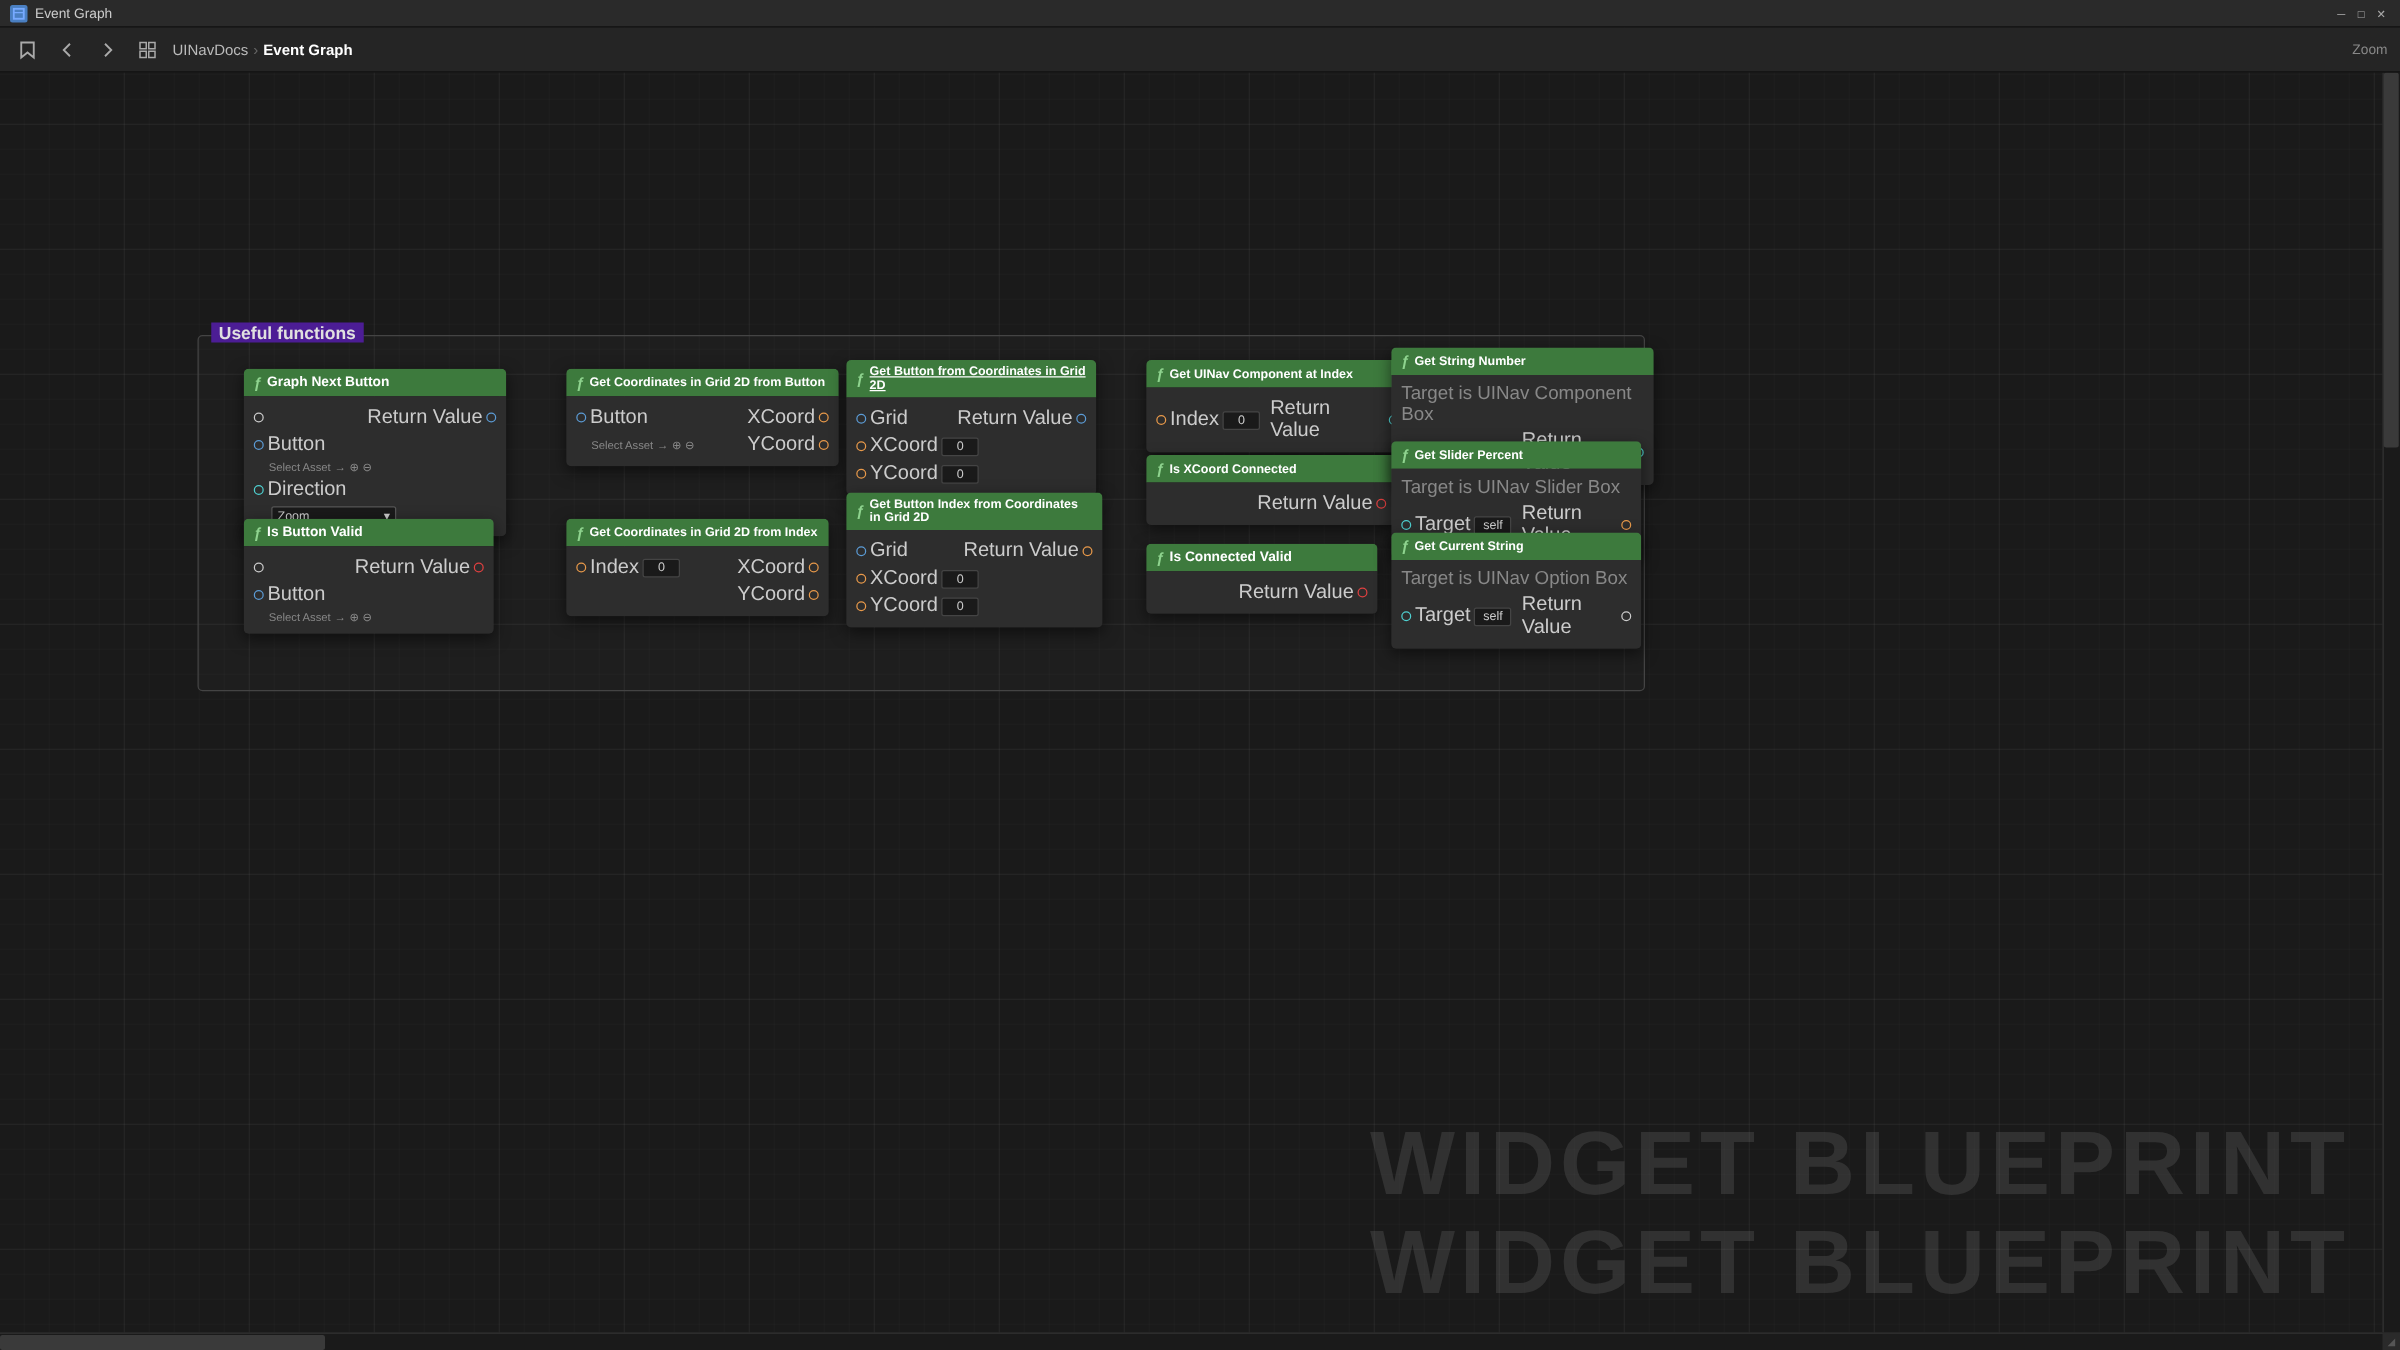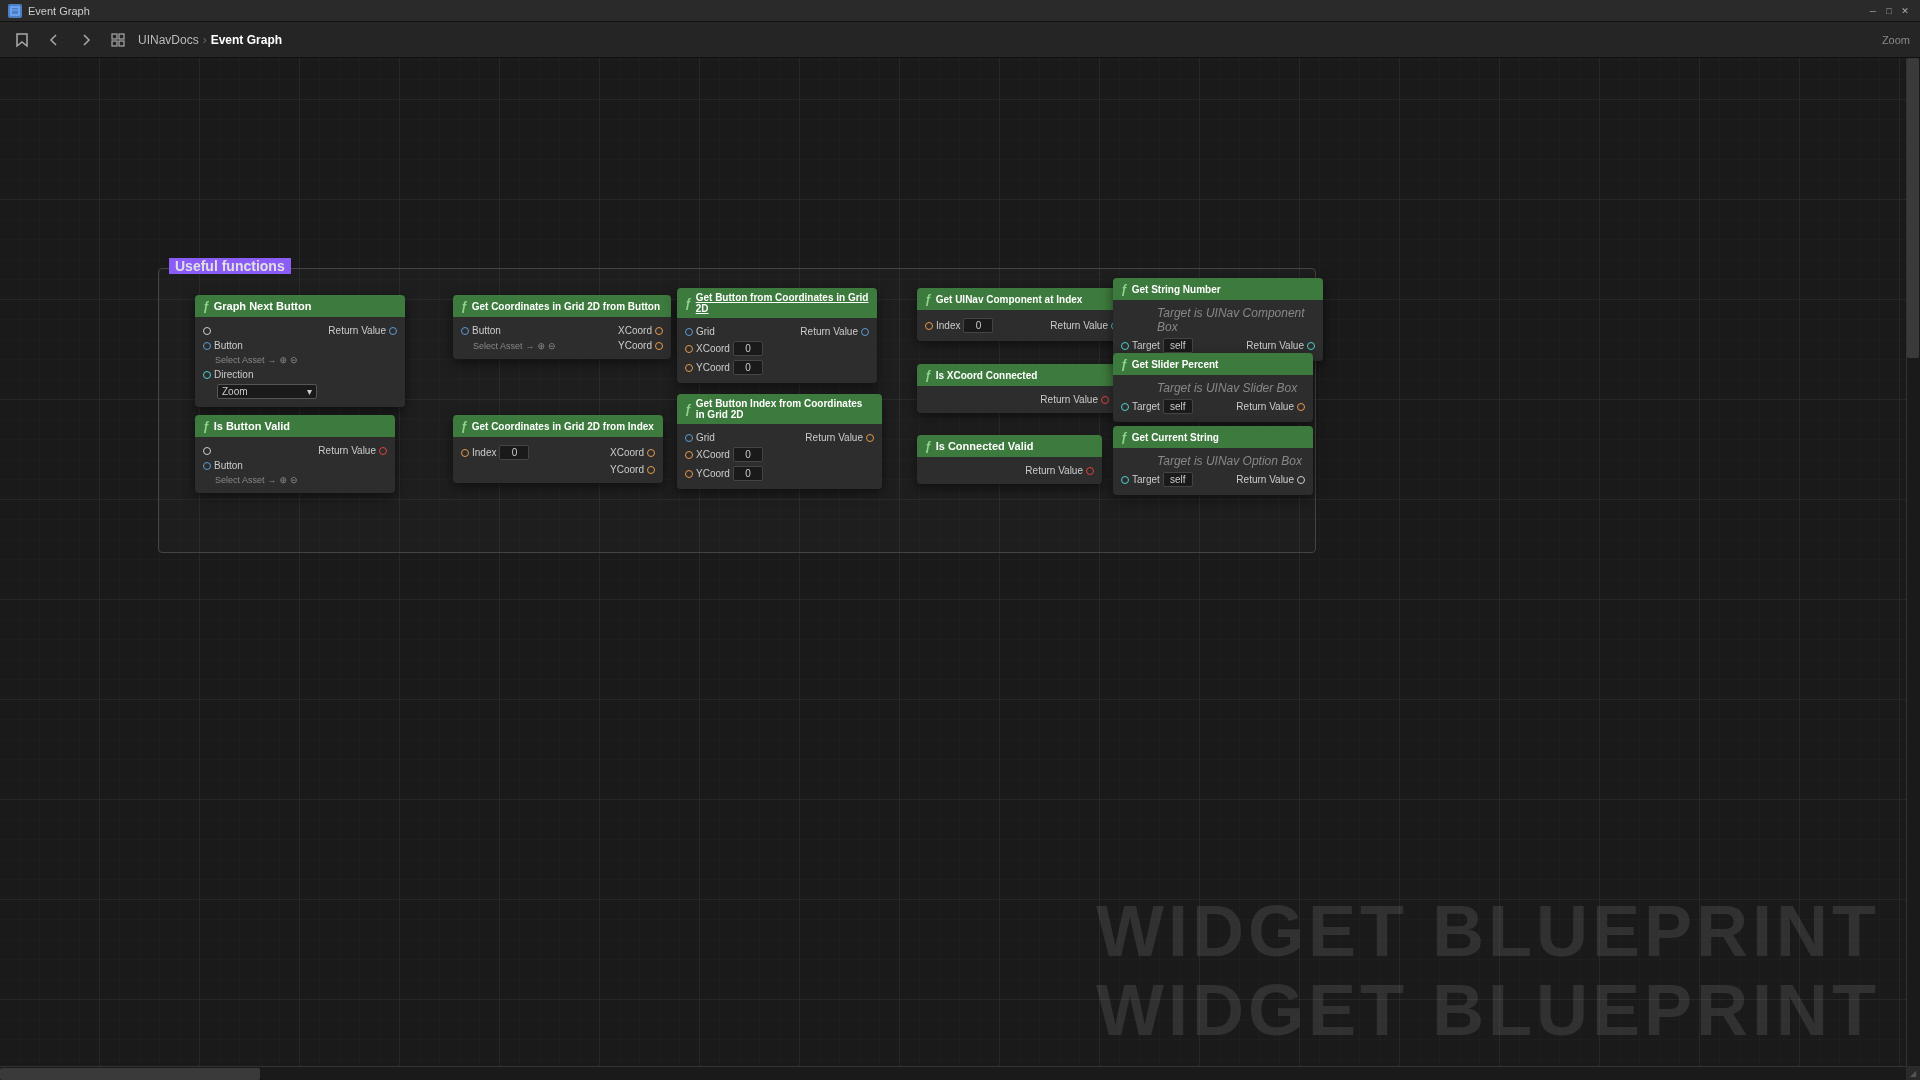--- a/index.html
+++ b/index.html
@@ -142,21 +142,21 @@
     }
     .node-row {
       display: flex;
       align-items: center;
       justify-content: space-between;
       padding: 2px 8px;
       gap: 8px;
     }
     .node-label {
       color: #ccc;
-      font-size: 10px;
+      font-size: 16px;
     }
     .node-value {
       background: #1a1a1a;
       border: 1px solid #444;
       border-radius: 2px;
       color: #ccc;
       font-size: 10px;
       padding: 1px 4px;
       min-width: 30px;
       text-align: center;
@@ -188,38 +188,36 @@
       padding: 1px 4px;
       min-width: 90px;
       display: flex;
       align-items: center;
       justify-content: space-between;
     }
 
     
     .node-sublabel {
       color: #888;
-      font-size: 12px;
-      font-style: italic;
+      font-size: 15px;
       padding: 0 8px 2px;
-      margin-left: 36px;
     }
 
     
     .section-box {
       position: absolute;
       border: 1px solid #444;
       border-radius: 4px;
       background: rgba(255,255,255,0.02);
     }
     .section-box-label {
       position: absolute;
       top: -11px;
       left: 10px;
-      background: #8b5cf6;
+      background: #4c1d95;
       color: #e0e0e0;
       font-size: 14px;
       font-weight: bold;
       padding: 0 6px;
     }
 
     
     .watermark {
       position: absolute;
       bottom: 30px;

